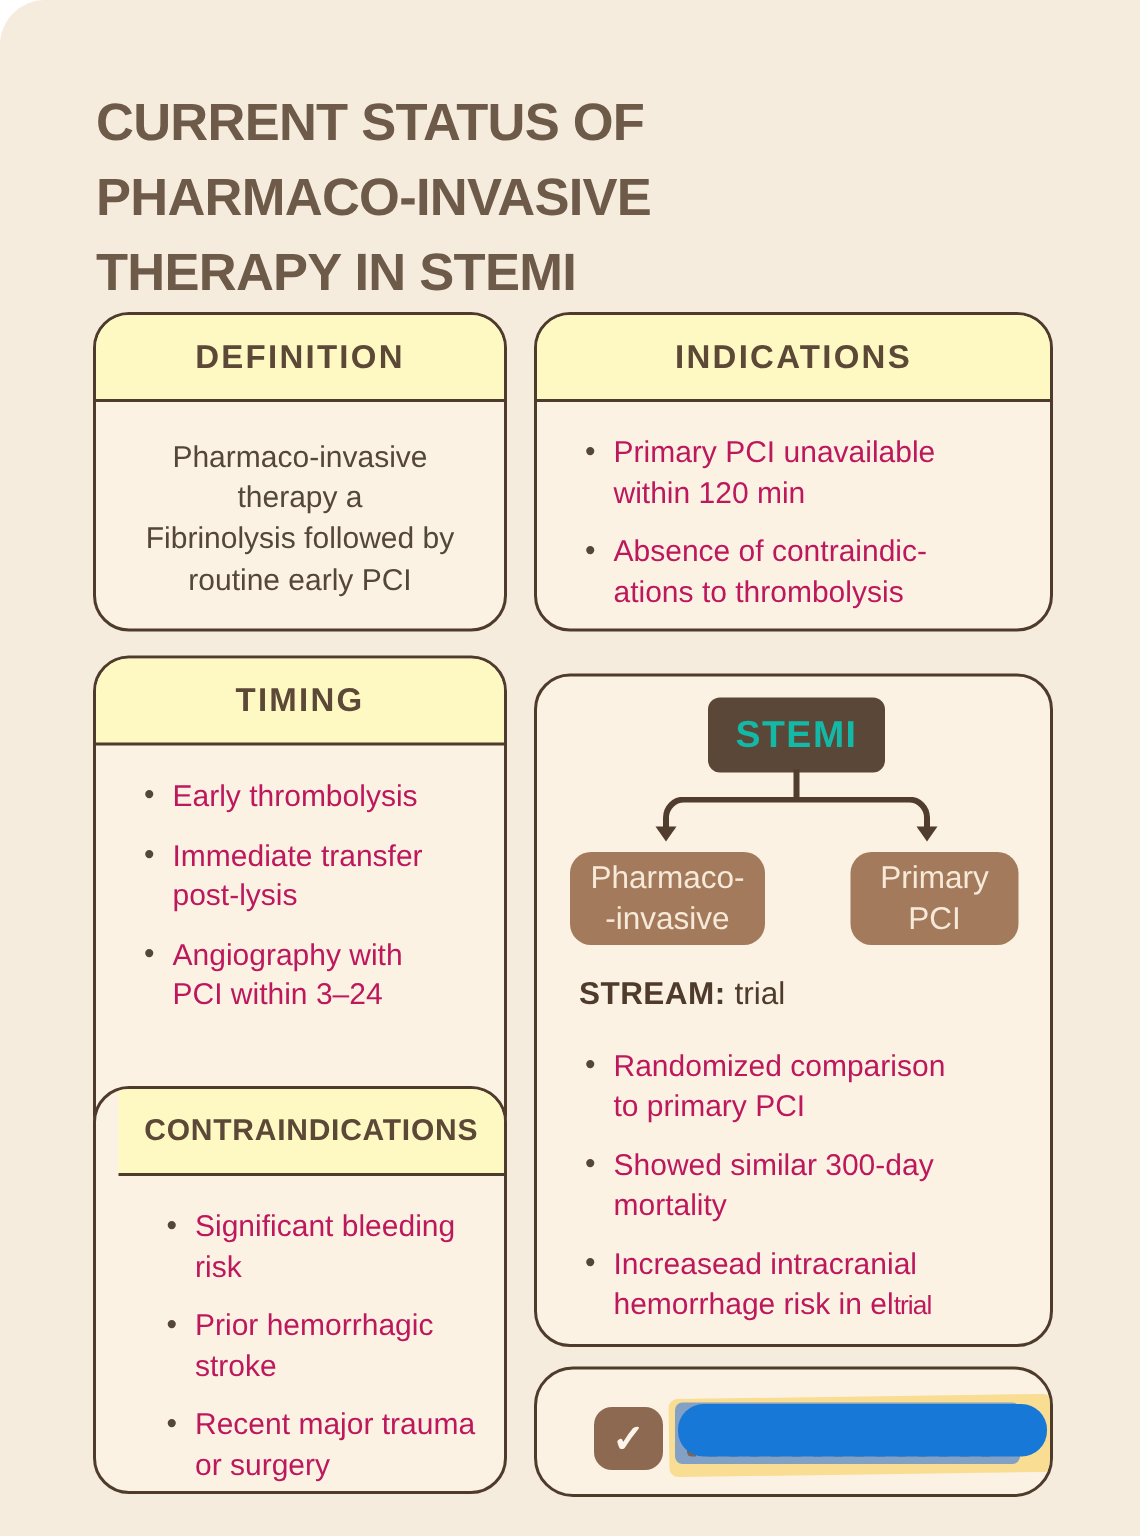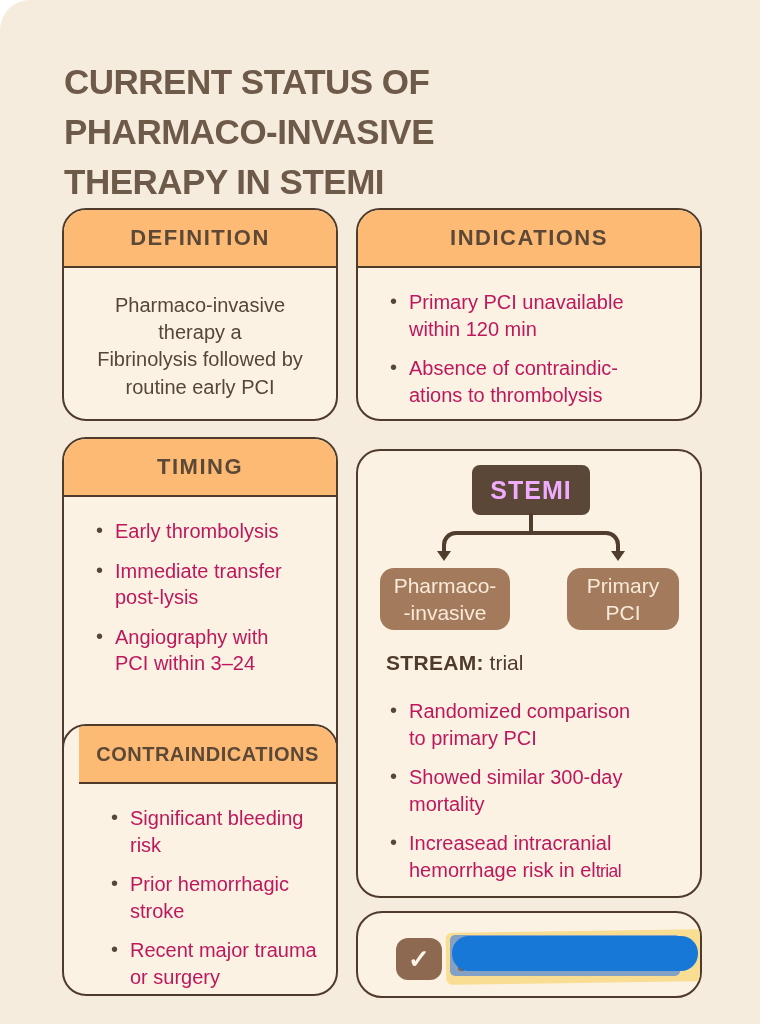--- a/index.html
+++ b/index.html
@@ -20,21 +20,21 @@
     overflow:hidden;
   }
   .card-def     { left:62px;  top:208px; width:276px; height:213px; }
   .card-ind     { left:356px; top:208px; width:346px; height:213px; }
   .card-timing  { left:62px;  top:437px; width:276px; height:330px; }
   .card-flow    { left:356px; top:449px; width:346px; height:449px; }
   .card-contra  { left:62px;  top:724px; width:276px; height:272px;padding-left:15px; }
   .card-action  { left:356px; top:911px; width:346px; height:87px; border-radius:26px; }
 
   .card-header {
-    height:56px; background:#fdba74; border-bottom:2.5px solid #4f3b2b;
+    height:56px; background:#fef9c3; border-bottom:2.5px solid #4f3b2b;
     display:flex; align-items:center; justify-content:center;
     font-weight:bold; font-size:22px; color:#5b4836; letter-spacing:1.5px;text-align:center;
   }
   .card-contra .card-header { font-size:20px; letter-spacing:0.5px; }
 
   .def-body {
     padding:24px 10px 0 10px; text-align:center;
     font-size:20px; color:#55463a; line-height:1.36; white-space:pre-line;
   }
   ul.bullets {
@@ -47,21 +47,21 @@
   ul.bullets li::before {
     content:"\2022"; position:absolute; left:2px; top:-1px;
     color:#55463a; font-size:20px;
   }
 
   
   .flow-node-root {
     position:absolute; left:114px; top:14px; width:118px; height:50px;
     background:#5a4737; border-radius:8px;
     display:flex; align-items:center; justify-content:center;
-    color:#f0abfc; font-weight:bold; font-size:25px; letter-spacing:1px;
+    color:#14b8a6; font-weight:bold; font-size:25px; letter-spacing:1px;
   }
   .flow-stem { position:absolute; left:171px; top:62px; width:4px; height:19px; background:#503d2d; }
   .flow-hbar {
     position:absolute; left:84px; top:80px; width:178px; height:22px;
     box-sizing:border-box; border:4px solid #503d2d; border-bottom:none;
     border-radius:14px 14px 0 0;
   }
   .flow-arrow {
     position:absolute; top:100px; width:0; height:0;
     border-left:7px solid transparent; border-right:7px solid transparent;

